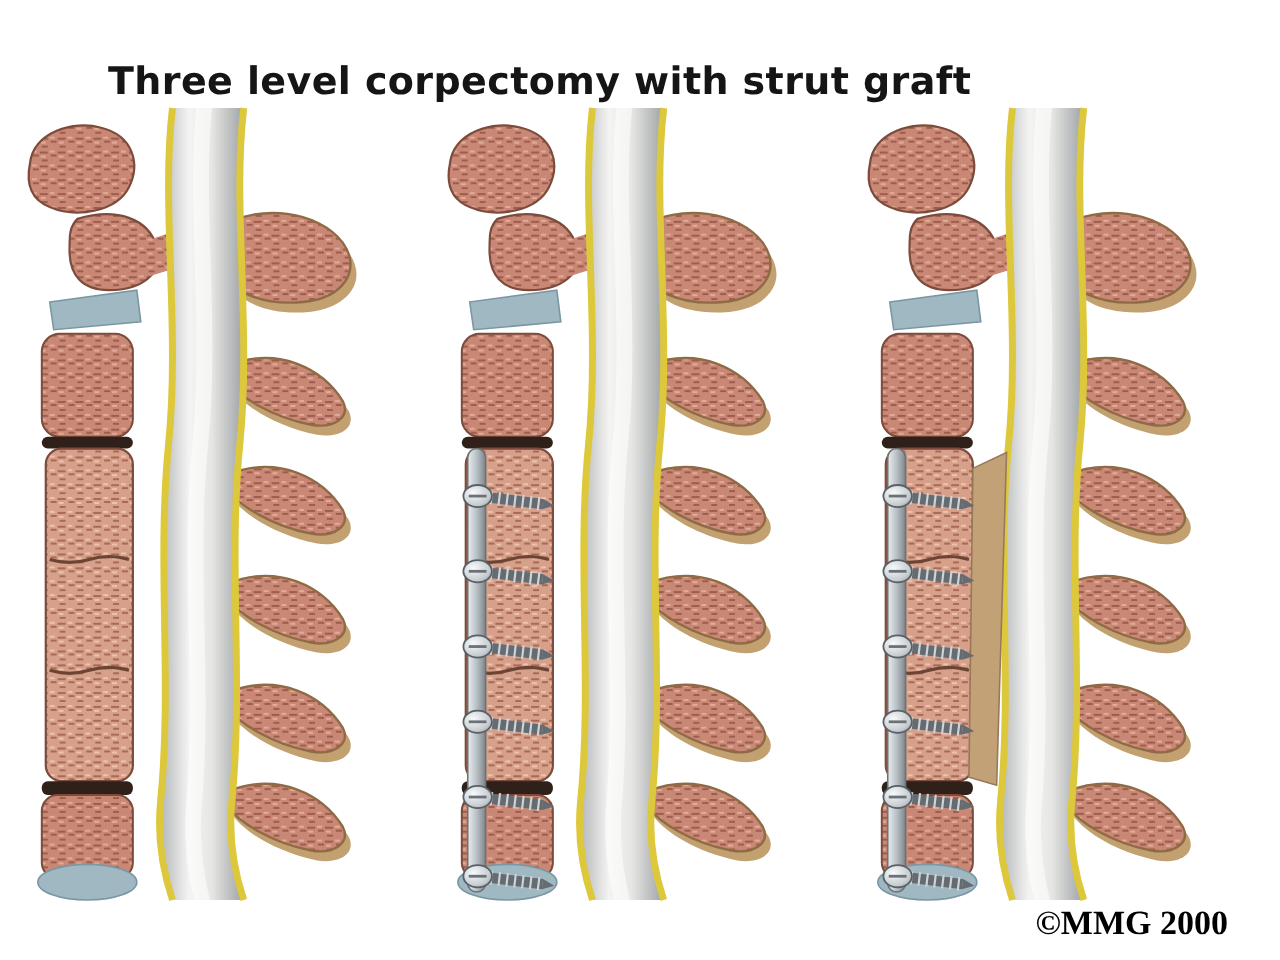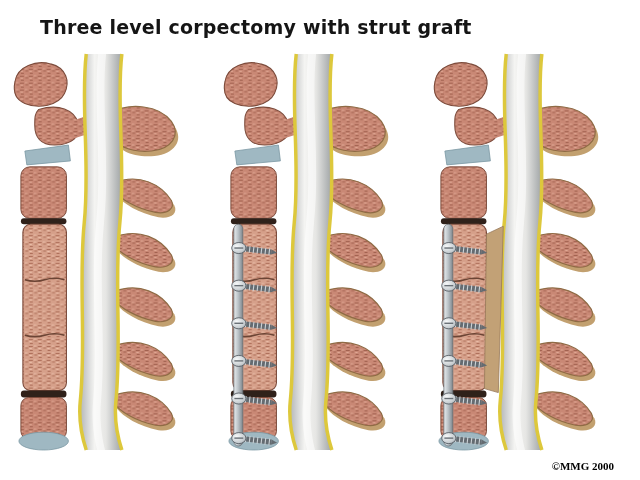--- a/index.html
+++ b/index.html
@@ -1,32 +1,32 @@
 <!DOCTYPE html>
 <html><head>
 <meta charset="utf-8">
 <style>
   html,body{margin:0;padding:0;}
   body{
     width:640px;height:480px;overflow:hidden;background:#ffffff;
     font-family:"DejaVu Sans",sans-serif;position:relative;
   }
   .page-title{
-    position:absolute;top:12px;left:36px;margin:4px;
+    position:absolute;top:12px;left:36px;margin:18px;
     font-size:19px;font-weight:700;color:#151515;letter-spacing:.2px;
   }
   .panels{
     position:absolute;top:52px;left:0;right:0;
     display:flex;justify-content:center;gap:12px;
   }
   .panel{width:198px;height:400px;display:block;}
   .copyright{
     position:absolute;right:26px;bottom:8px;
     font-family:"Liberation Serif",serif;font-weight:700;
-    font-size:11px;color:#000;
+    font-size:17px;color:#000;
   }
   .defs-holder{position:absolute;width:0;height:0;overflow:hidden;}
 </style>
 </head>
 <body>
 
 <h1 class="page-title">Three level corpectomy with strut graft</h1>
 
 <svg class="defs-holder" aria-hidden="true">
   <defs>

